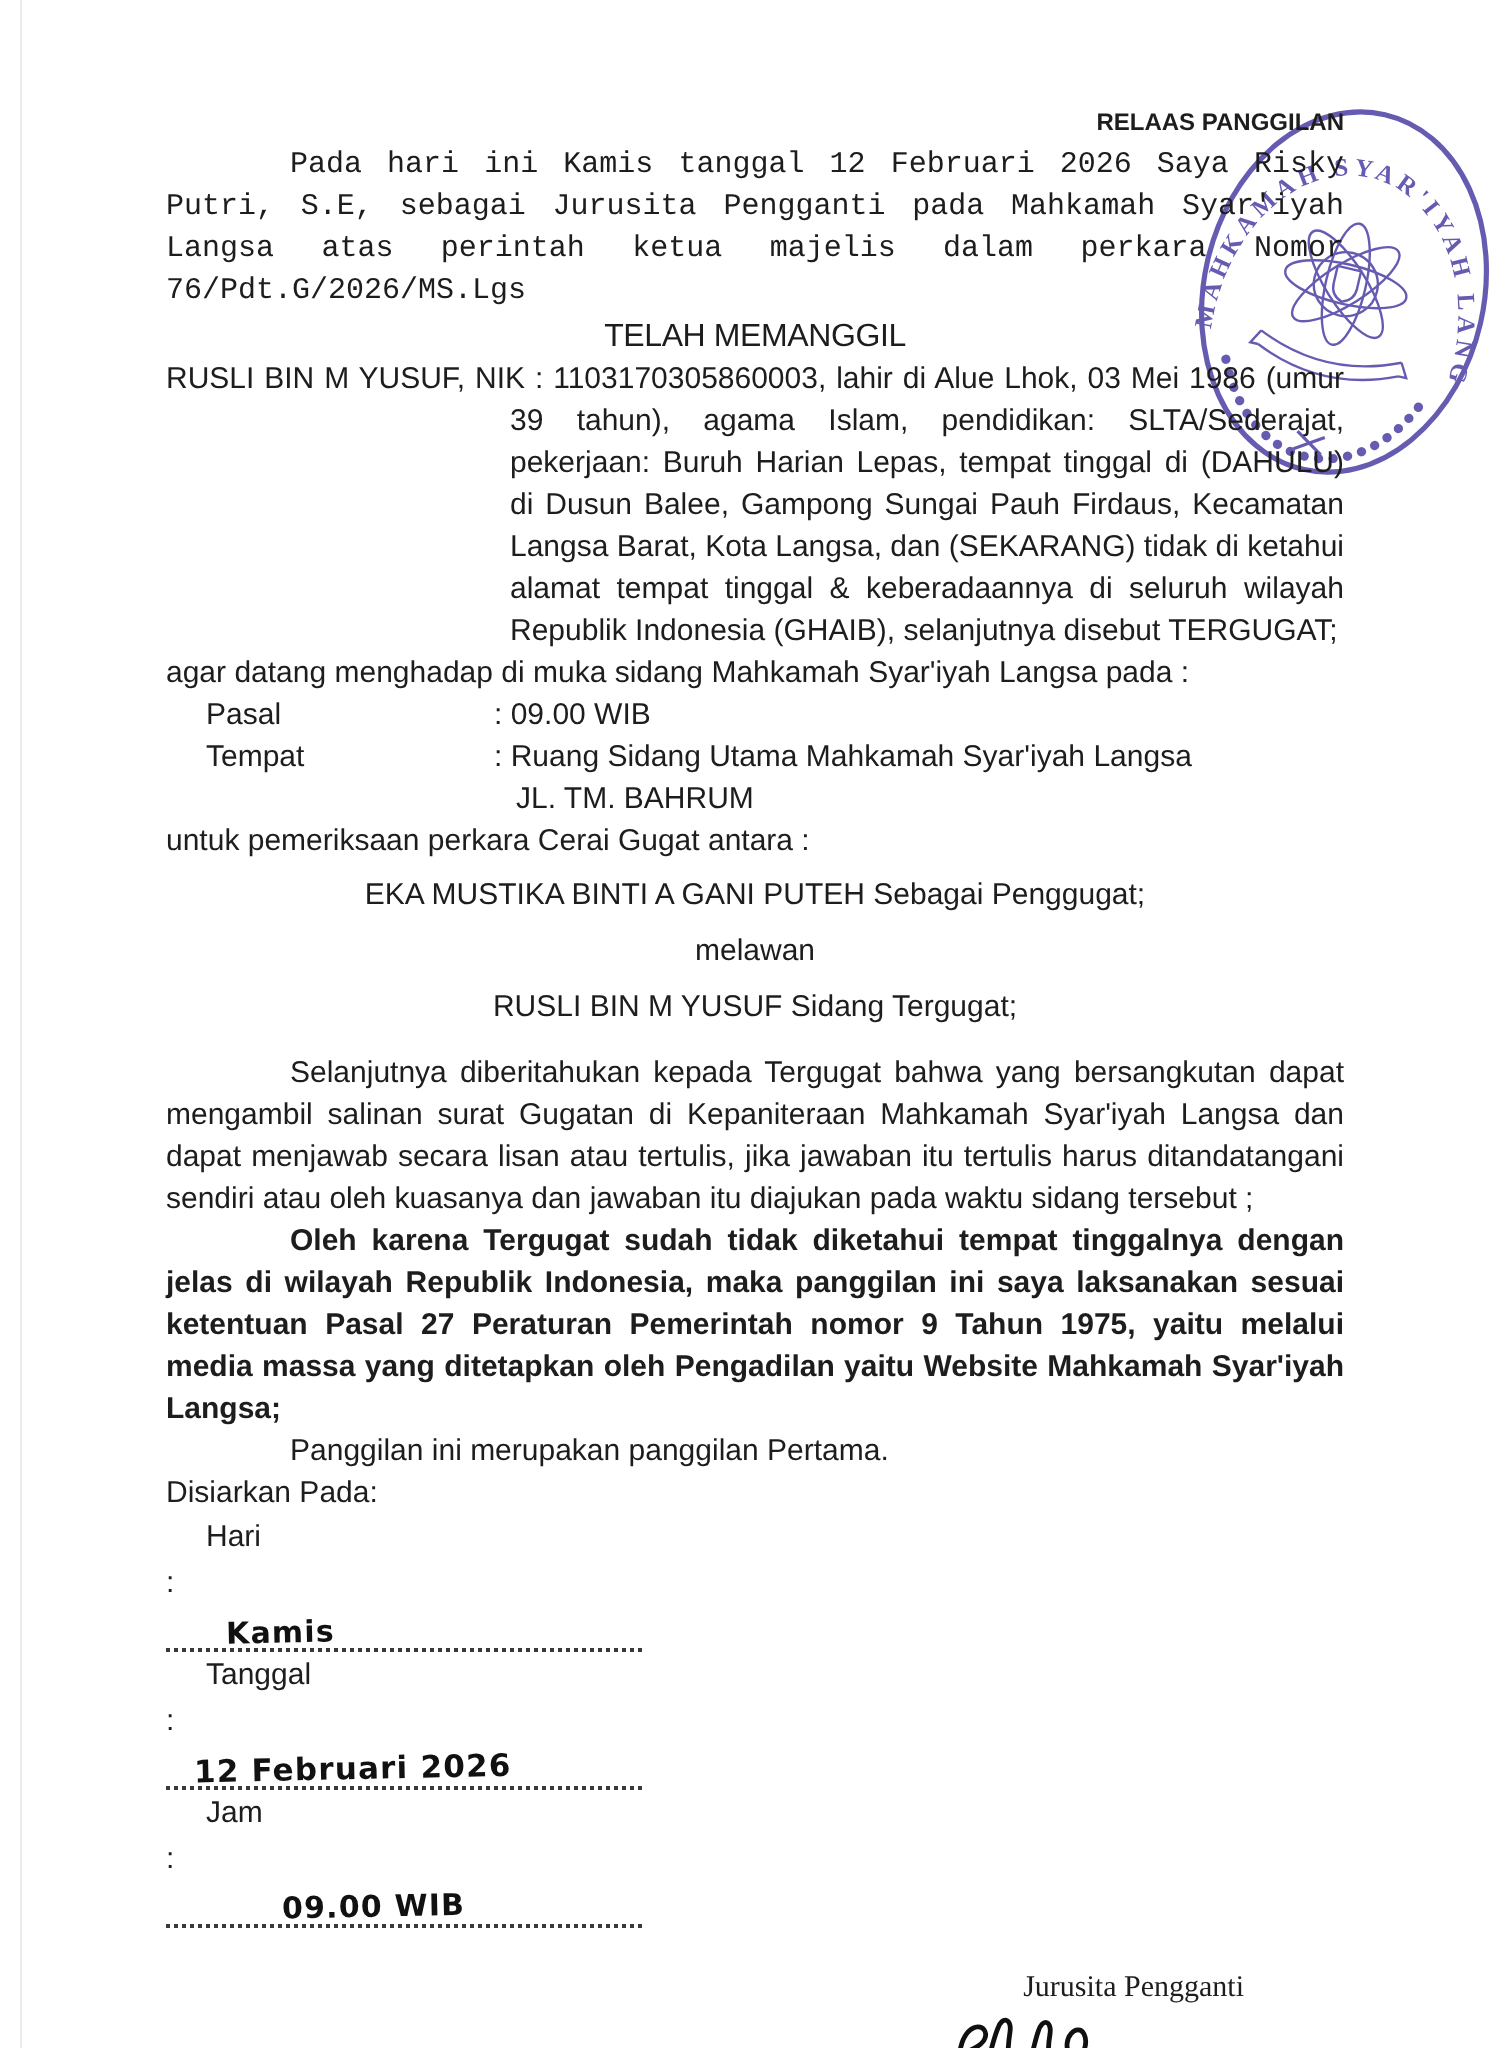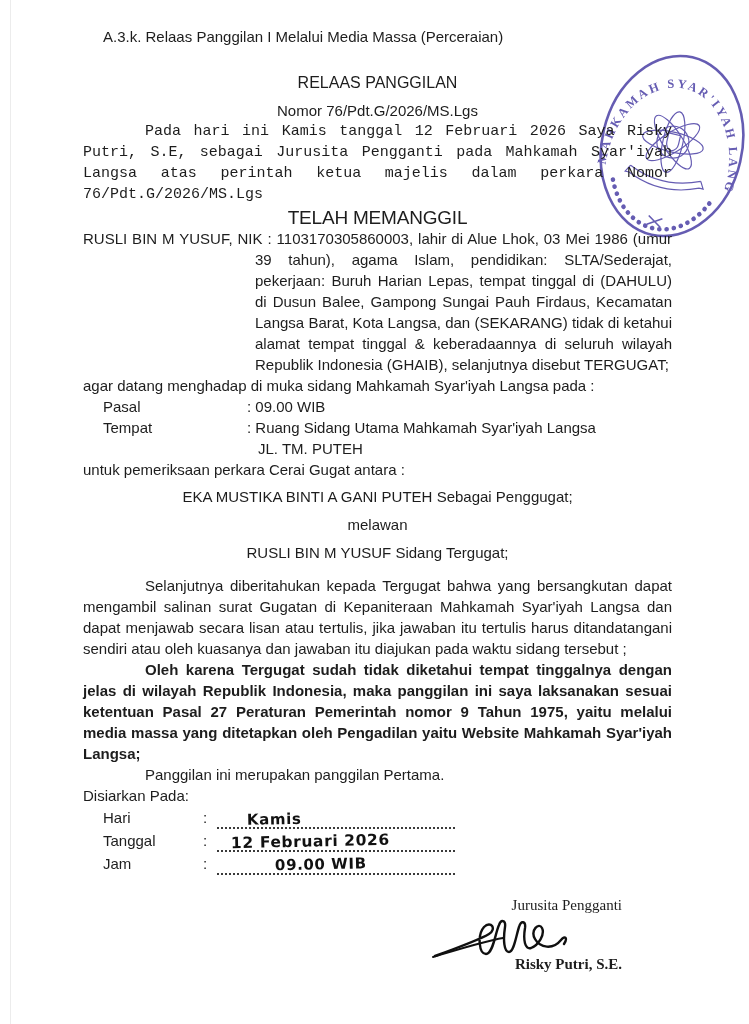--- a/index.html
+++ b/index.html
@@ -5,42 +5,42 @@
   html,body { margin:0; padding:0; background:#9a9a9a; }
   .page {
     position:relative; width:749px; height:1024px; margin:0 auto;
     background:#ffffff; overflow:hidden;
     font-family:"Liberation Sans", sans-serif; color:#1d1d1d;
   }
   .page::before{ content:""; position:absolute; left:10px; top:0; bottom:0; width:1px; background:#ececec; }
   .doc { position:absolute; left:83px; top:26px; width:589px; font-size:15px; line-height:21px; }
 
   .corner-label { margin-left:20px; }
-  .title { text-align:center; font-weight:normal; font-size:16px; margin-top:25px; }
+  .title { text-align:right; font-weight:bold; font-size:12px; margin-top:25px; }
   .nomor { text-align:center; margin-top:7px; }
 
   .para { text-align:justify; }
   .p-intro { margin-top:13px; text-indent:62px;font-family:Liberation Mono, monospace; }
-  .telah { text-align:center; font-size:19px; letter-spacing:-0.2px; margin-top:2px; }
+  .telah { text-align:center; font-size:16px; letter-spacing:-0.2px; margin-top:2px; }
   .p-defendant { padding-left:172px; text-indent:-172px; }
   .line { margin:0; }
 
   .sched-row { display:flex; }
   .sched-row .lbl { width:164px; padding-left:20px; flex:0 0 auto; box-sizing:border-box; }
   .sched-row .val {}
   .bold { font-weight:normal; }
 
   .center-line { text-align:center; }
   .party { margin-top:6px; }
   .versus { margin:7px 0; }
   .p-notice { margin-top:12px; text-indent:62px; }
   .p-media { text-indent:62px;font-weight:bold; }
   .first-call { text-indent:62px; }
 
-  .bcast-row { display:flex; line-height:23px; }
+  .bcast-row { display:flex; line-height:23px;flex-direction:column; }
   .bcast-row .lbl { width:120px; padding-left:20px; flex:0 0 auto; box-sizing:border-box; }
   .bcast-row .colon { width:14px; flex:0 0 auto; }
   .dotcell { position:relative; width:238px; border-bottom:2px dotted #3a3a3a; height:21px; }
   .hand {
     position:absolute; left:0; right:0; bottom:-3px;
     font-family:"DejaVu Sans", sans-serif; font-weight:700; font-size:15px;
     letter-spacing:0.6px; color:#111; transform:rotate(-1.2deg); white-space:nowrap;
   }
   .hand-1 { padding-left:30px; }
   .hand-2 { padding-left:14px; font-size:15.5px; }
@@ -76,42 +76,40 @@
         <ellipse cx="76" cy="92" rx="10" ry="31" transform="rotate(135 76 92)"></ellipse>
         <circle cx="76" cy="92" r="16"></circle>
         <path d="M70 84 h12 v9 q0 6 -6 8 q-6 -2 -6 -8 z"></path>
         <path d="M40 124 Q76 140 112 124 M40 131 Q76 147 112 131 M40 124 l-4 7 l4 0 M112 124 l4 7 l-4 0"></path>
       </g>
     </g>
   </svg>
 
   <div class="doc">
 
-    <div class="corner-label">A.3.k. Relaas Panggilan I Melalui Media Massa (Perceraian)</div>
 
     <div class="title">RELAAS PANGGILAN</div>
-    <div class="nomor">Nomor 76/Pdt.G/2026/MS.Lgs</div>
 
     <p class="para p-intro line">Pada hari ini Kamis tanggal 12 Februari 2026 Saya Risky Putri, S.E, sebagai Jurusita Pengganti  pada Mahkamah Syar'iyah Langsa atas perintah ketua majelis dalam perkara Nomor  76/Pdt.G/2026/MS.Lgs</p>
 
     <div class="telah">TELAH MEMANGGIL</div>
 
     <p class="para p-defendant line"><span class="bold">RUSLI BIN M YUSUF,</span><span> NIK : 1103170305860003, lahir di Alue Lhok, 03 Mei 1986 (umur 39 tahun), agama Islam, pendidikan: SLTA/Sederajat, pekerjaan: Buruh Harian Lepas, tempat tinggal di (DAHULU) di Dusun Balee, Gampong Sungai Pauh Firdaus, Kecamatan Langsa Barat, Kota Langsa, dan (SEKARANG) tidak di ketahui alamat tempat tinggal &amp; keberadaannya di seluruh wilayah Republik Indonesia (GHAIB), selanjutnya disebut </span><span class="bold">TERGUGAT;</span></p>
 
     <div class="line">agar datang menghadap di muka sidang Mahkamah Syar'iyah Langsa pada :</div>
 
     <div class="sched-row">
       <div class="lbl">Pasal</div>
       <div class="val"><span>:</span> <span>09.00 WIB</span></div>
     </div>
     <div class="sched-row">
       <div class="lbl">Tempat</div>
       <div class="val">
         <div><span>:</span> <span>Ruang Sidang Utama Mahkamah Syar'iyah Langsa</span></div>
-        <div style="padding-left:11px;">JL. TM. PUTEH</div>
+        <div style="padding-left:11px;">JL. TM. BAHRUM</div>
       </div>
     </div>
 
     <div class="line">untuk pemeriksaan perkara Cerai Gugat antara :</div>
 
     <div class="center-line party"><span class="bold">EKA MUSTIKA BINTI A  GANI PUTEH</span><span> Sebagai Penggugat;</span></div>
     <div class="center-line versus">melawan</div>
     <div class="center-line party"><span class="bold">RUSLI BIN M YUSUF</span><span> Sidang Tergugat;</span></div>
 
     <p class="para p-notice line">Selanjutnya diberitahukan kepada Tergugat bahwa yang bersangkutan dapat mengambil salinan surat Gugatan di Kepaniteraan Mahkamah Syar'iyah Langsa dan dapat menjawab secara lisan atau tertulis, jika jawaban itu tertulis harus ditandatangani sendiri atau oleh kuasanya dan jawaban itu diajukan pada waktu sidang tersebut ;</p>

